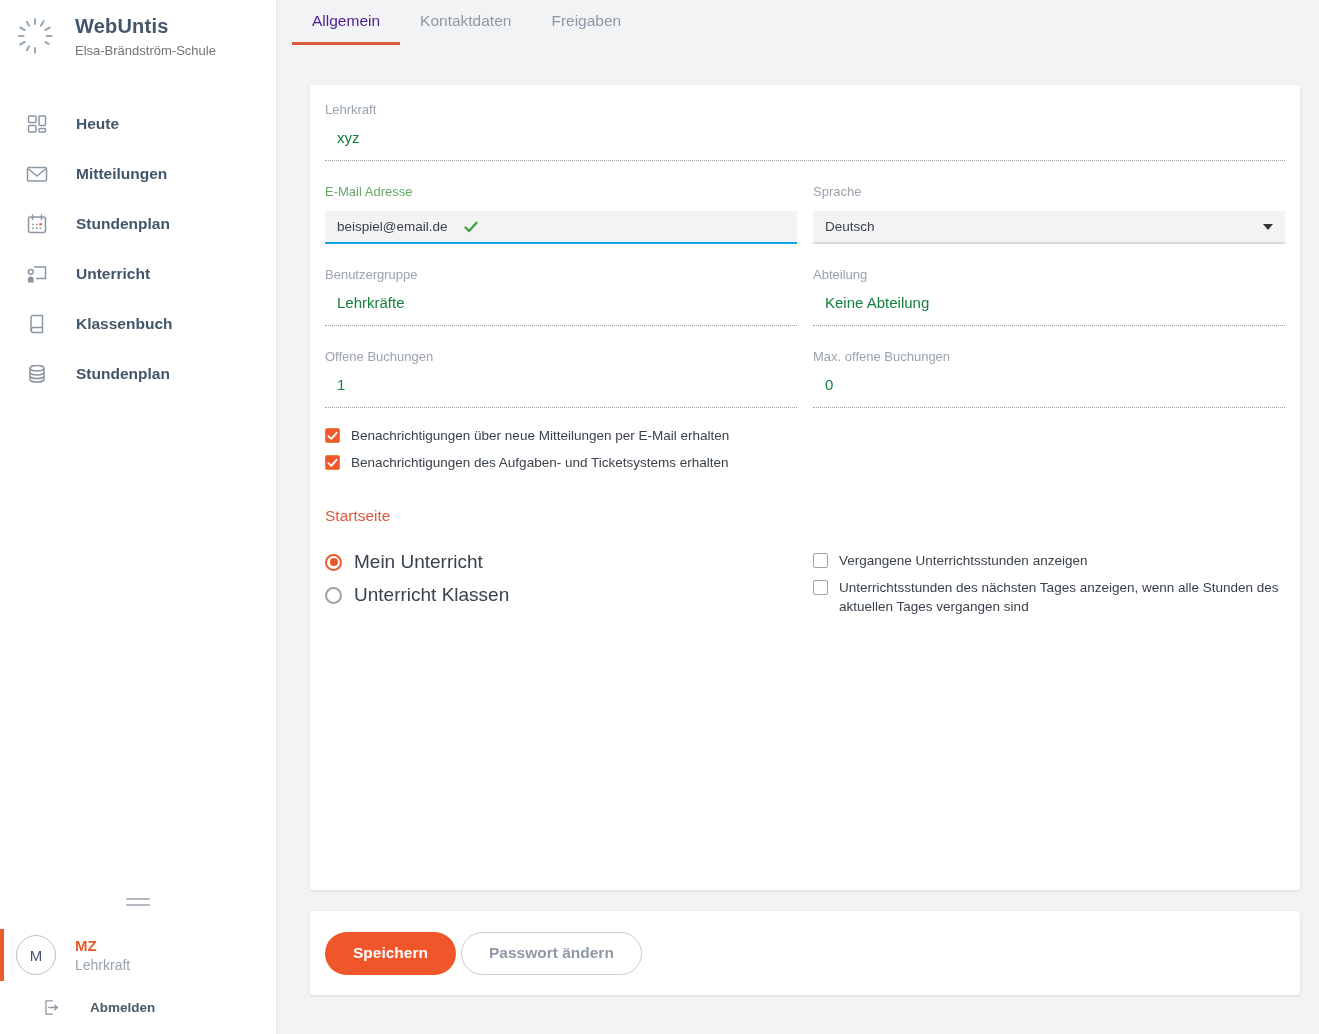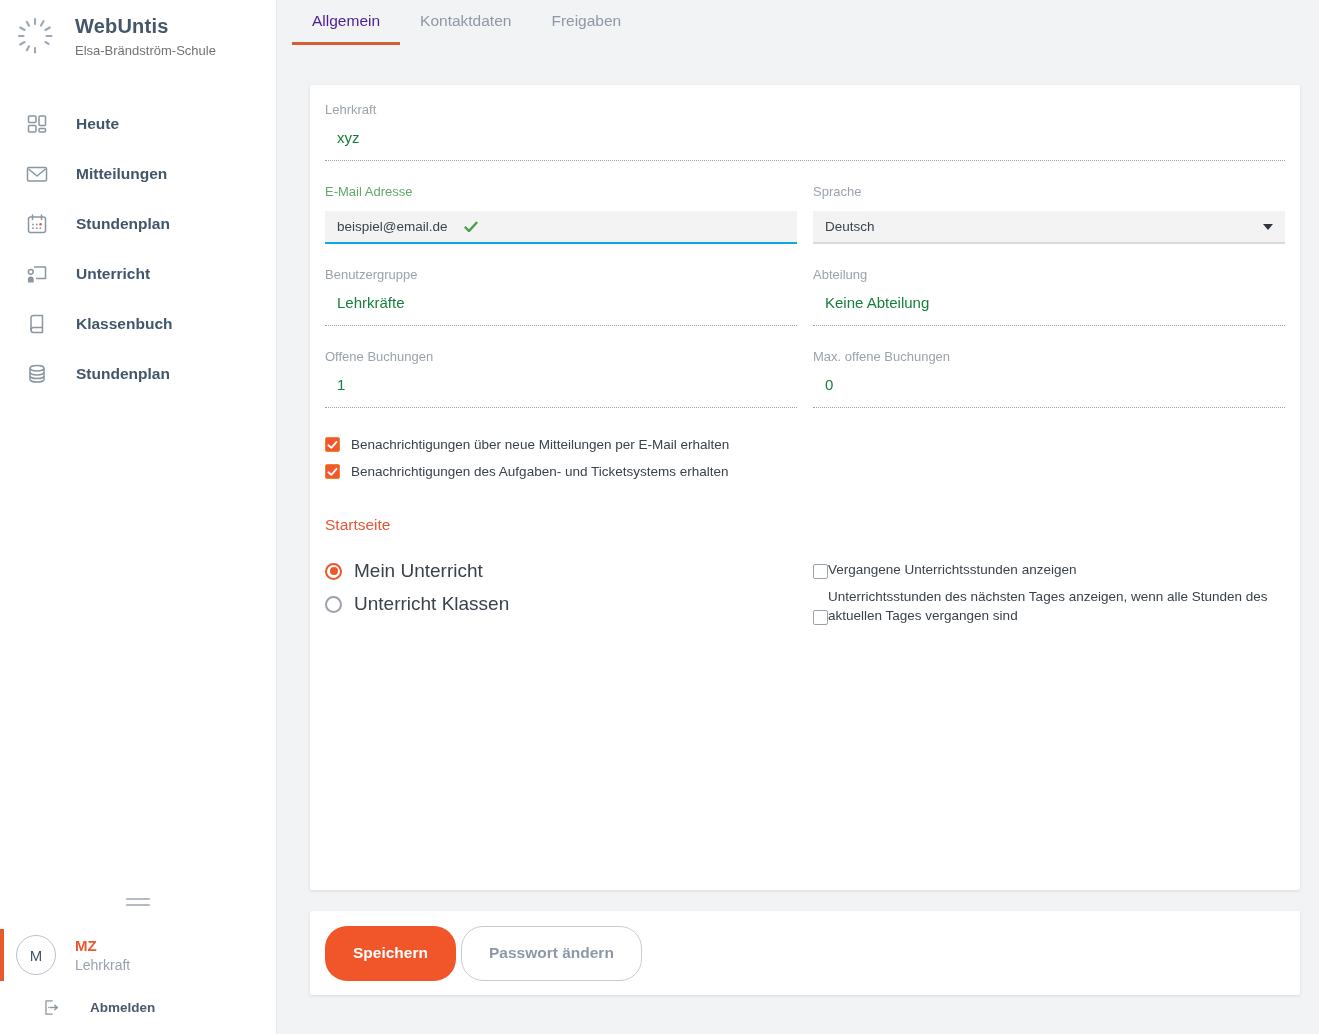--- a/index.html
+++ b/index.html
@@ -55,43 +55,43 @@
   .grid { display: flex; gap: 16px; margin-top: 23px; }
   .col { flex: 1; min-width: 0; }
 
   .input-box { height: 33px; background: #f3f3f4; display: flex; align-items: center;
                padding: 0 12px; font-size: 13.5px; color: #3a424c; }
   .input-box.email { border-bottom: 2px solid #0ea5e9; justify-content: flex-start; gap: 16px; }
   .input-box.select { border-bottom: 2px solid #d9dadc; justify-content: space-between; cursor: pointer; }
   .caret { width: 0; height: 0; border-left: 5.5px solid transparent;
            border-right: 5.5px solid transparent; border-top: 6.5px solid #2f363e; }
 
-  .checks { margin-top: 29px; }
+  .checks { margin-top: 20px; }
   .check-row { display: flex; align-items: center; gap: 11px; margin-bottom: 12px; cursor: pointer; }
   .check-row span.lbl, .opt-row span.lbl { font-size: 13.5px; color: #3a424c; }
   .cb { width: 15px; height: 15px; border-radius: 2px; flex-shrink: 0;
         display: flex; align-items: center; justify-content: center; }
   .cb.checked { background: #f4572e; border: 1px solid #e8872e; }
   .cb.unchecked { background: #fff; border: 1px solid #9aa3ad; }
 
   .startseite-heading { margin-top: 37px; font-size: 15.5px; color: #e2573a; }
   .grid.bottom { margin-top: 26px; }
   .radio-row { display: flex; align-items: center; gap: 12px; margin-bottom: 11px; cursor: pointer; }
   .radio { width: 17px; height: 17px; border-radius: 50%; border: 2px solid #9aa3ad;
            flex-shrink: 0; position: relative; }
   .radio.selected { border-color: #ea592c; }
   .radio.selected::after { content: ""; position: absolute; left: 50%; top: 50%;
            transform: translate(-50%,-50%); width: 8px; height: 8px; border-radius: 50%;
            background: #ea592c; }
   .radio-row span.lbl { font-size: 19px; color: #3a424c; }
-  .opt-row { display: flex; align-items: flex-end; margin-bottom: 8px; cursor: pointer; }
+  .opt-row { display: flex; align-items: flex-start; gap: 11px; margin-bottom: 8px; cursor: pointer; }
   .opt-row .cb { margin-top: 2px; }
   .opt-row span.lbl { line-height: 19px; display: block; max-width: 452px; }
 
-  .btn { border-radius: 22px; height: 55px; font-family: "Liberation Sans", sans-serif;
+  .btn { border-radius: 22px; height: 43px; font-family: "Liberation Sans", sans-serif;
          font-size: 15.5px; font-weight: bold; cursor: pointer; }
   .btn.primary { background: #f1562b; color: #fff; border: none; padding: 0 28px; }
   .btn.secondary { background: #fff; color: #8e99a5; border: 1px solid #c6ccd3; padding: 0 27px; }
 
   svg { display: block; }
 </style>
 </head>
 <body>
 
 <div class="app">

